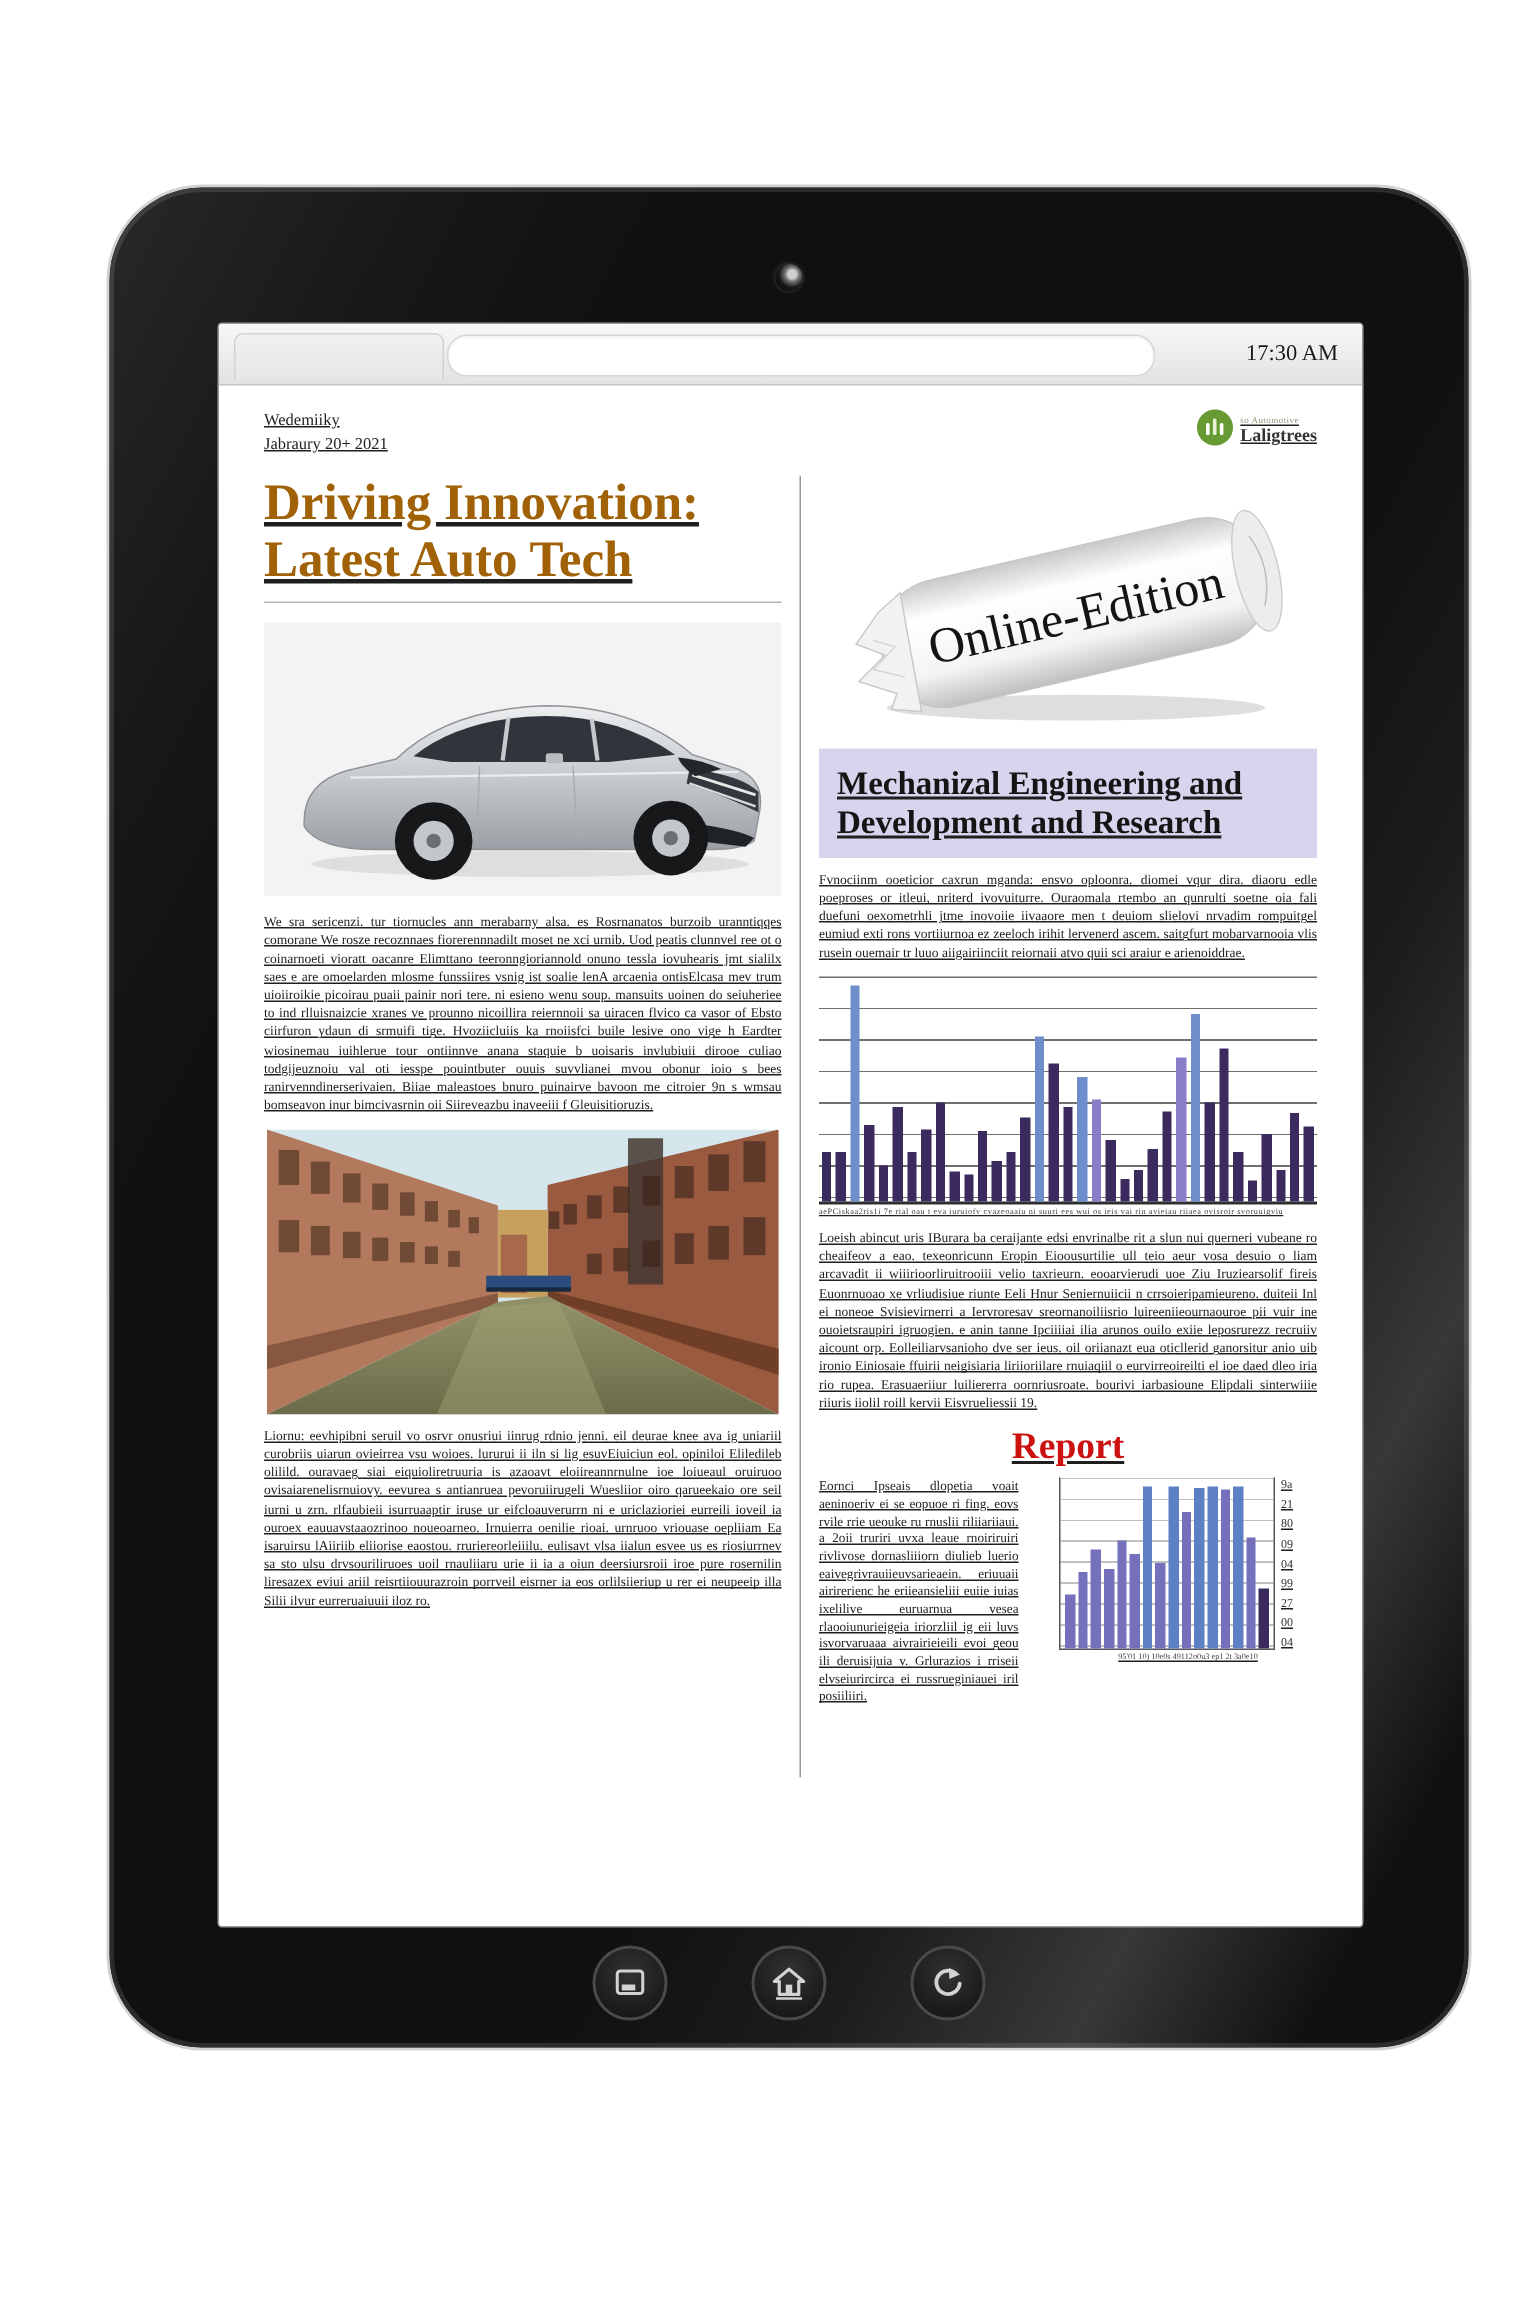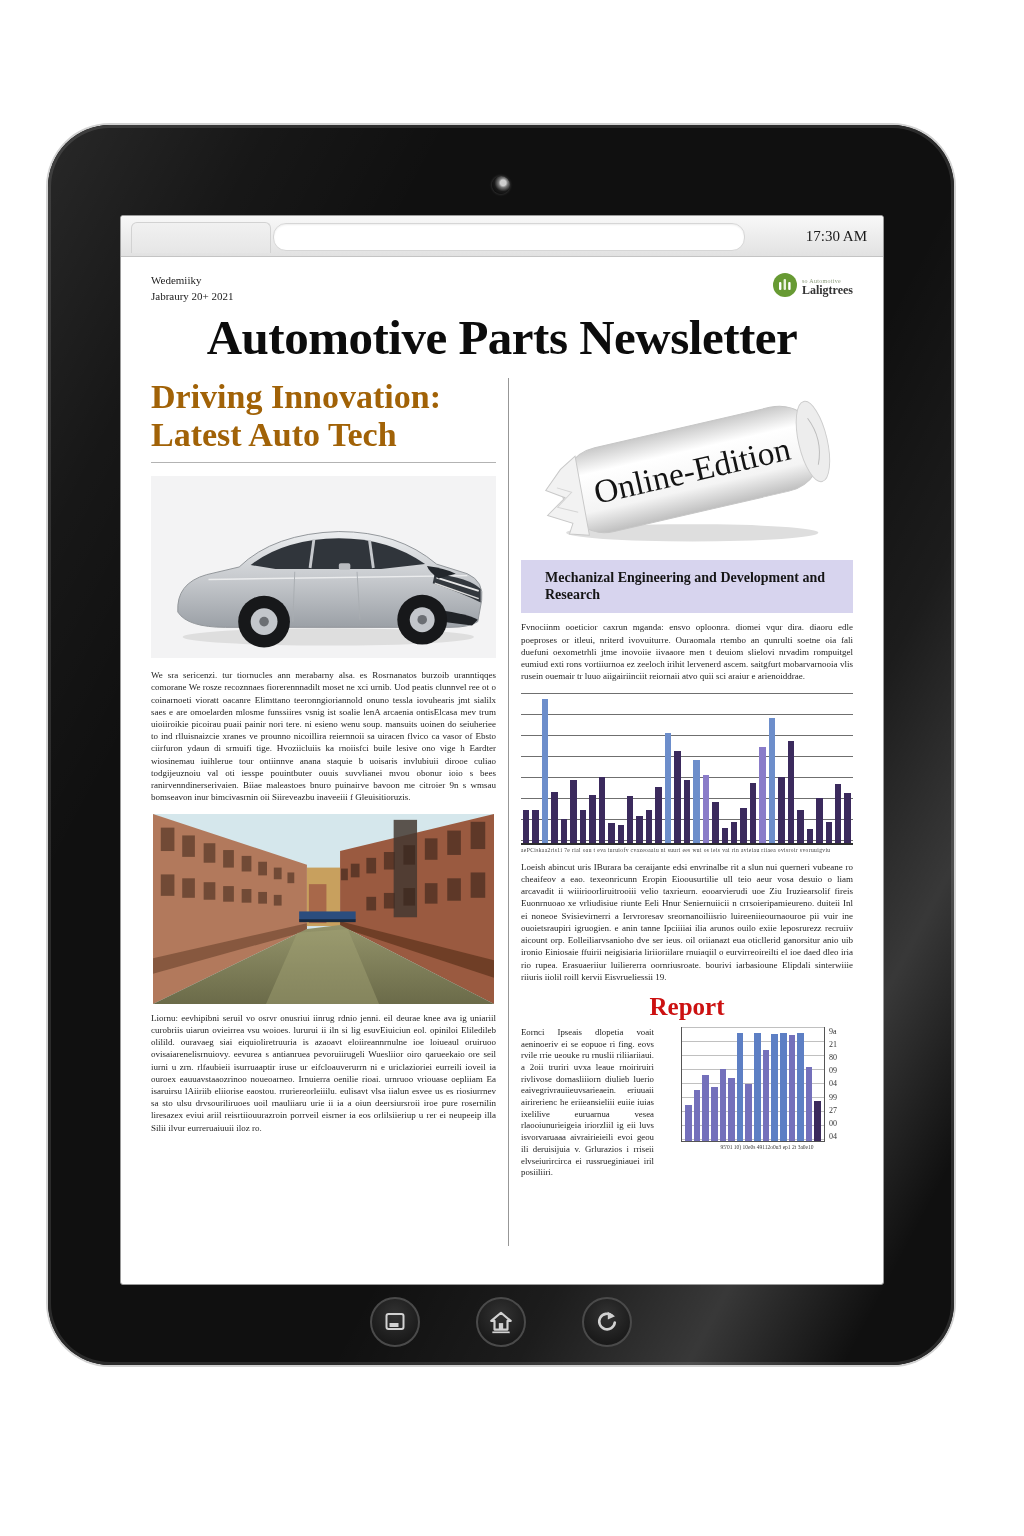--- a/index.html
+++ b/index.html
@@ -1,51 +1,51 @@
 <!DOCTYPE html>
 <html><head>
 <meta charset="utf-8">
 <style>
   html,body{margin:0;padding:0;}
   body{width:1024px;height:1536px;background:#ffffff;font-family:"Liberation Serif","DejaVu Serif",serif;position:relative;overflow:hidden;}
 
   
-  .tablet{position:absolute;left:48px;top:125px;width:906px;height:1240px;background:#101010;border-radius:62px;box-shadow:0 0 0 2px #d2d2d2, inset 0 0 0 3px #2b2b2b;overflow:hidden;}
+  .tablet{position:absolute;left:73px;top:125px;width:906px;height:1240px;background:#101010;border-radius:62px;box-shadow:0 0 0 2px #d2d2d2, inset 0 0 0 3px #2b2b2b;overflow:hidden;}
   .tablet .gloss{position:absolute;inset:0;border-radius:62px;pointer-events:none;background:linear-gradient(118deg,rgba(255,255,255,0.10) 0%,rgba(255,255,255,0.03) 14%,transparent 26%,transparent 60%,rgba(255,255,255,0.05) 72%,rgba(255,255,255,0.17) 83%,transparent 93%);}
   .camera{position:absolute;top:51px;left:calc(50% - 9px);width:18px;height:18px;border-radius:50%;background:radial-gradient(circle at 62% 38%,#cfcfcf 0 18%,#777 30%,#1a1a1a 55%,#000 100%);box-shadow:0 0 3px rgba(255,255,255,0.25);}
 
   
   .screen{position:absolute;left:72px;top:90px;width:762px;height:1068px;background:#ffffff;border:1px solid #9a9a9a;border-radius:3px;overflow:hidden;}
   .statusbar{position:relative;height:40px;background:linear-gradient(#f8f8f8,#e2e2e2);border-bottom:1px solid #c4c4c4;}
   .browser-tab{position:absolute;left:10px;top:6px;width:138px;height:30px;border-radius:6px 6px 0 0;background:linear-gradient(#f1f1f1,#e6e6e6);border:1px solid #d2d2d2;border-bottom:none;}
   .urlbar{position:absolute;left:152px;top:7px;width:470px;height:26px;background:#ffffff;border:1px solid #d6d6d6;border-radius:13px;box-shadow:inset 0 1px 2px rgba(0,0,0,0.07);}
   .clock{position:absolute;right:16px;top:0;line-height:40px;font-size:15px;color:#1a1a1a;}
 
   
-  .paper{position:relative;height:1027px;padding:0 30px;color:#1f1f1f;overflow:hidden;}
+  .paper{position:relative;height:1027px;padding:0 30px;color:#1f1f1f;overflow:hidden;text-decoration:underline;}
   .mast-row{display:flex;justify-content:space-between;align-items:flex-start;padding-top:16px;}
   .date-block{font-size:11px;line-height:1.45;color:#222;}
   .logo{display:flex;align-items:flex-end;gap:5px;}
   .logo-circle{width:24px;height:24px;border-radius:50%;background:#679a33;display:inline-flex;align-items:center;justify-content:center;flex:0 0 auto;}
   .logo-text{line-height:1.05;}
   .logo-tagline{font-size:6px;color:#8a9a7a;letter-spacing:0.3px;}
   .logo-name{font-size:12px;color:#333;font-weight:bold;}
   .title{text-align:center;font-size:49px;font-weight:bold;letter-spacing:-0.5px;margin-top:4px;color:#0c0c0c;}
   .subtitle{text-align:right;font-size:16px;margin-top:12px;padding-bottom:6px;border-bottom:2px solid #111;}
 
   .cols{display:flex;margin-top:12px;height:868px;overflow:hidden;}
   .col-left{width:345px;padding-right:12px;border-right:1px solid #979797;}
   .col-right{flex:1;padding-left:12px;}
 
   .headline{font-size:34px;line-height:1.12;font-weight:bold;color:#a16207;margin:0;}
   .thin-rule{border:none;border-top:1px solid #b3b3b3;margin:8px 0 10px;}
   .photo{width:100%;display:block;}
   .bodytext{font-size:9px;line-height:1.36;text-align:justify;margin:8px 0 10px;color:#1d1d1d;}
   .headline-green{font-size:21px;line-height:1.22;font-weight:bold;margin:8px 0 4px;}
-  .section-heading{font-size:14px;line-height:1.2;font-weight:bold;padding:10px 24px;margin:10px 0 8px;color:#151515;}
+  .section-heading{font-size:22px;line-height:1.2;font-weight:bold;padding:10px 12px;margin:10px 0 8px;color:#151515;}
   .report-heading{text-align:center;font-size:25px;font-weight:bold;margin:6px 0 6px;}
 
   
   .main-chart{margin-top:4px;}
   .mc-plot{height:150px;display:flex;align-items:flex-end;gap:3px;padding:0 2px;border-bottom:2px solid #2e2e2e;background:repeating-linear-gradient(to bottom,#6f6f6f 0,#6f6f6f 1px,transparent 1px,transparent 21px);}
   .bar{flex:1;min-width:2px;}
   .mc-xlabel{font-size:5.5px;letter-spacing:0.4px;color:#3a3a3a;white-space:nowrap;overflow:hidden;margin-top:2px;}
 
   .report-row{display:flex;gap:10px;}
   .report-text{flex:1;font-size:8.8px;line-height:1.33;text-align:justify;margin:0;color:#1d1d1d;}
@@ -90,21 +90,20 @@
               <rect x="11.2" y="4" width="2.4" height="8" rx="1" fill="#ffffff"></rect>
             </svg>
           </span>
           <span class="logo-text">
             <div class="logo-tagline">so Automotive</div>
             <div class="logo-name">Laligtrees</div>
           </span>
         </div>
       </div>
 
-      <div class="title">Automotive Parts Newsletter</div>
 
       <div class="cols">
 
         <div class="col-left">
           <h2 class="headline">Driving Innovation: Latest Auto Tech</h2>
           <hr class="thin-rule">
 
           <svg class="photo" viewBox="0 0 360 190" width="333" height="188">
             <defs>
               <linearGradient id="sil" x1="0" y1="0" x2="0" y2="1">

